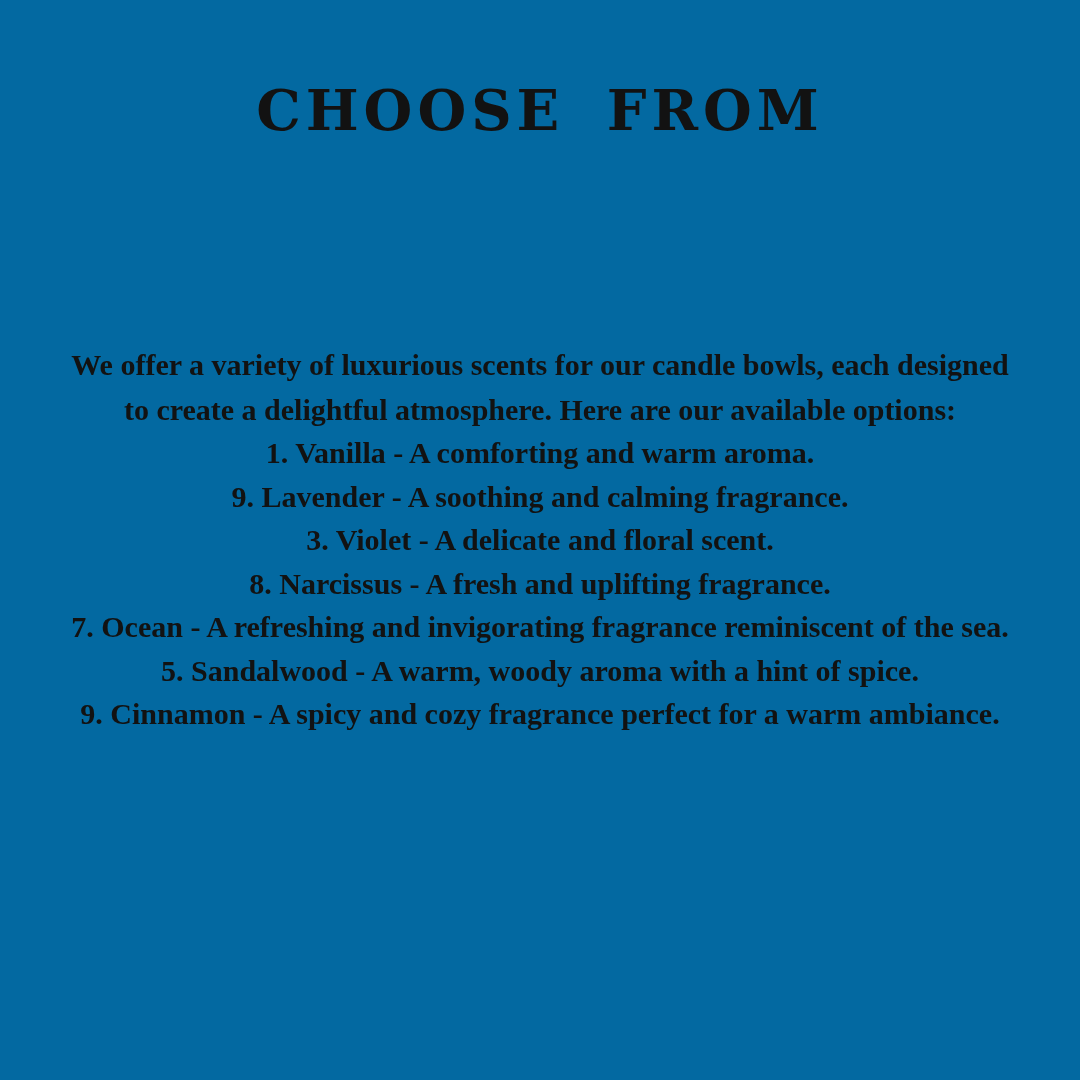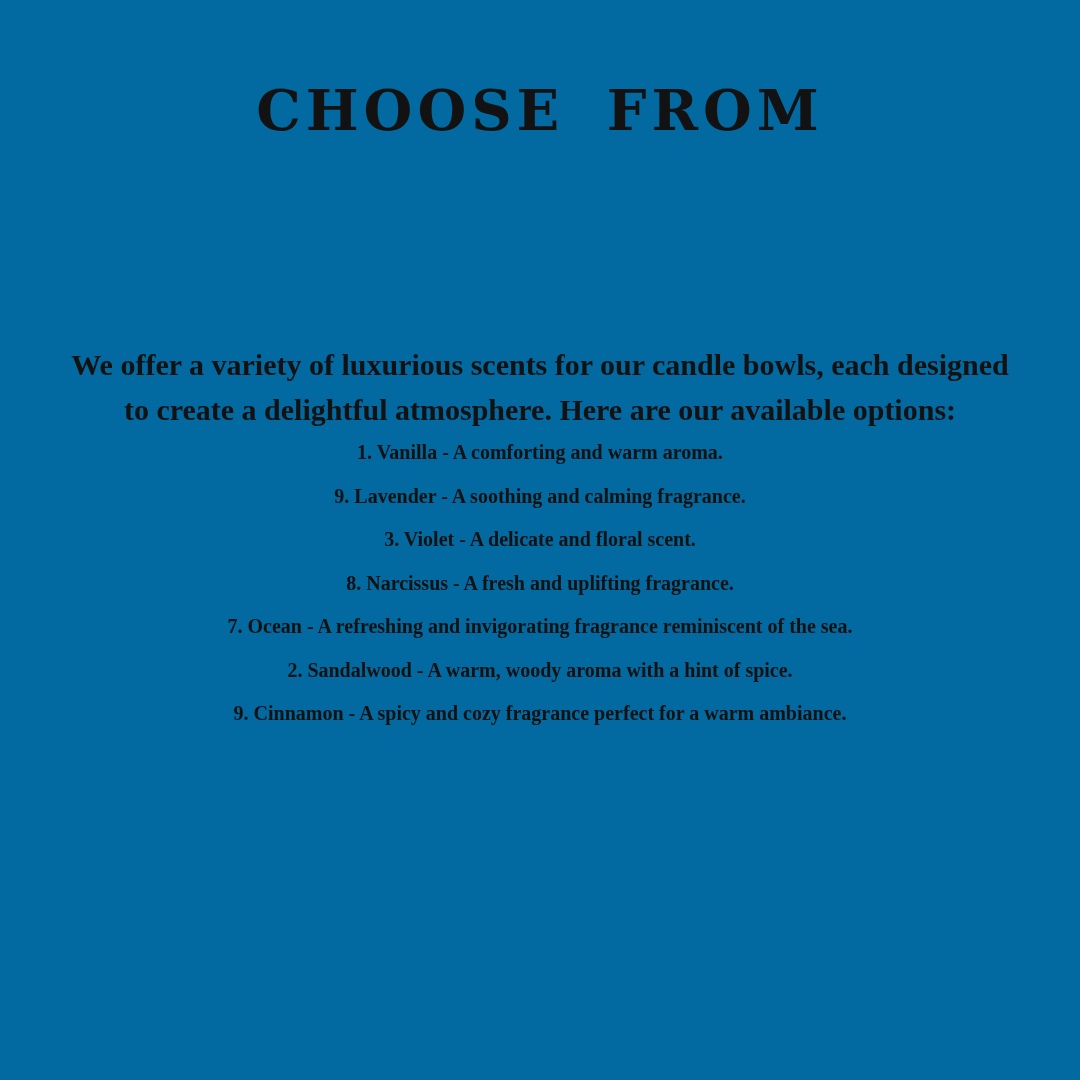--- a/index.html
+++ b/index.html
@@ -47,21 +47,21 @@
     white-space: nowrap;
   }
   .options {
     position: absolute;
     top: 431px;
     left: 0;
     width: 100%;
     text-align: center;
     font-family: "Liberation Serif", "DejaVu Serif", serif;
     font-weight: 700;
-    font-size: 20px;
+    font-size: 30px;
     line-height: 43.5px;
     color: #121212;
   }
   .option-item {
     white-space: nowrap;
   }
 </style>
 </head>
 <body>
 
@@ -73,17 +73,17 @@
     <div class="intro-line">We offer a variety of luxurious scents for our candle bowls, each designed</div>
     <div class="intro-line">to create a delightful atmosphere. Here are our available options:</div>
   </div>
 
   <div class="options">
     <div class="option-item">1. Vanilla - A comforting and warm aroma.</div>
     <div class="option-item">9. Lavender - A soothing and calming fragrance.</div>
     <div class="option-item">3. Violet - A delicate and floral scent.</div>
     <div class="option-item">8. Narcissus - A fresh and uplifting fragrance.</div>
     <div class="option-item">7. Ocean - A refreshing and invigorating fragrance reminiscent of the sea.</div>
-    <div class="option-item">2. Sandalwood - A warm, woody aroma with a hint of spice.</div>
+    <div class="option-item">5. Sandalwood - A warm, woody aroma with a hint of spice.</div>
     <div class="option-item">9. Cinnamon - A spicy and cozy fragrance perfect for a warm ambiance.</div>
   </div>
 
 </div>
 
 </body></html>

